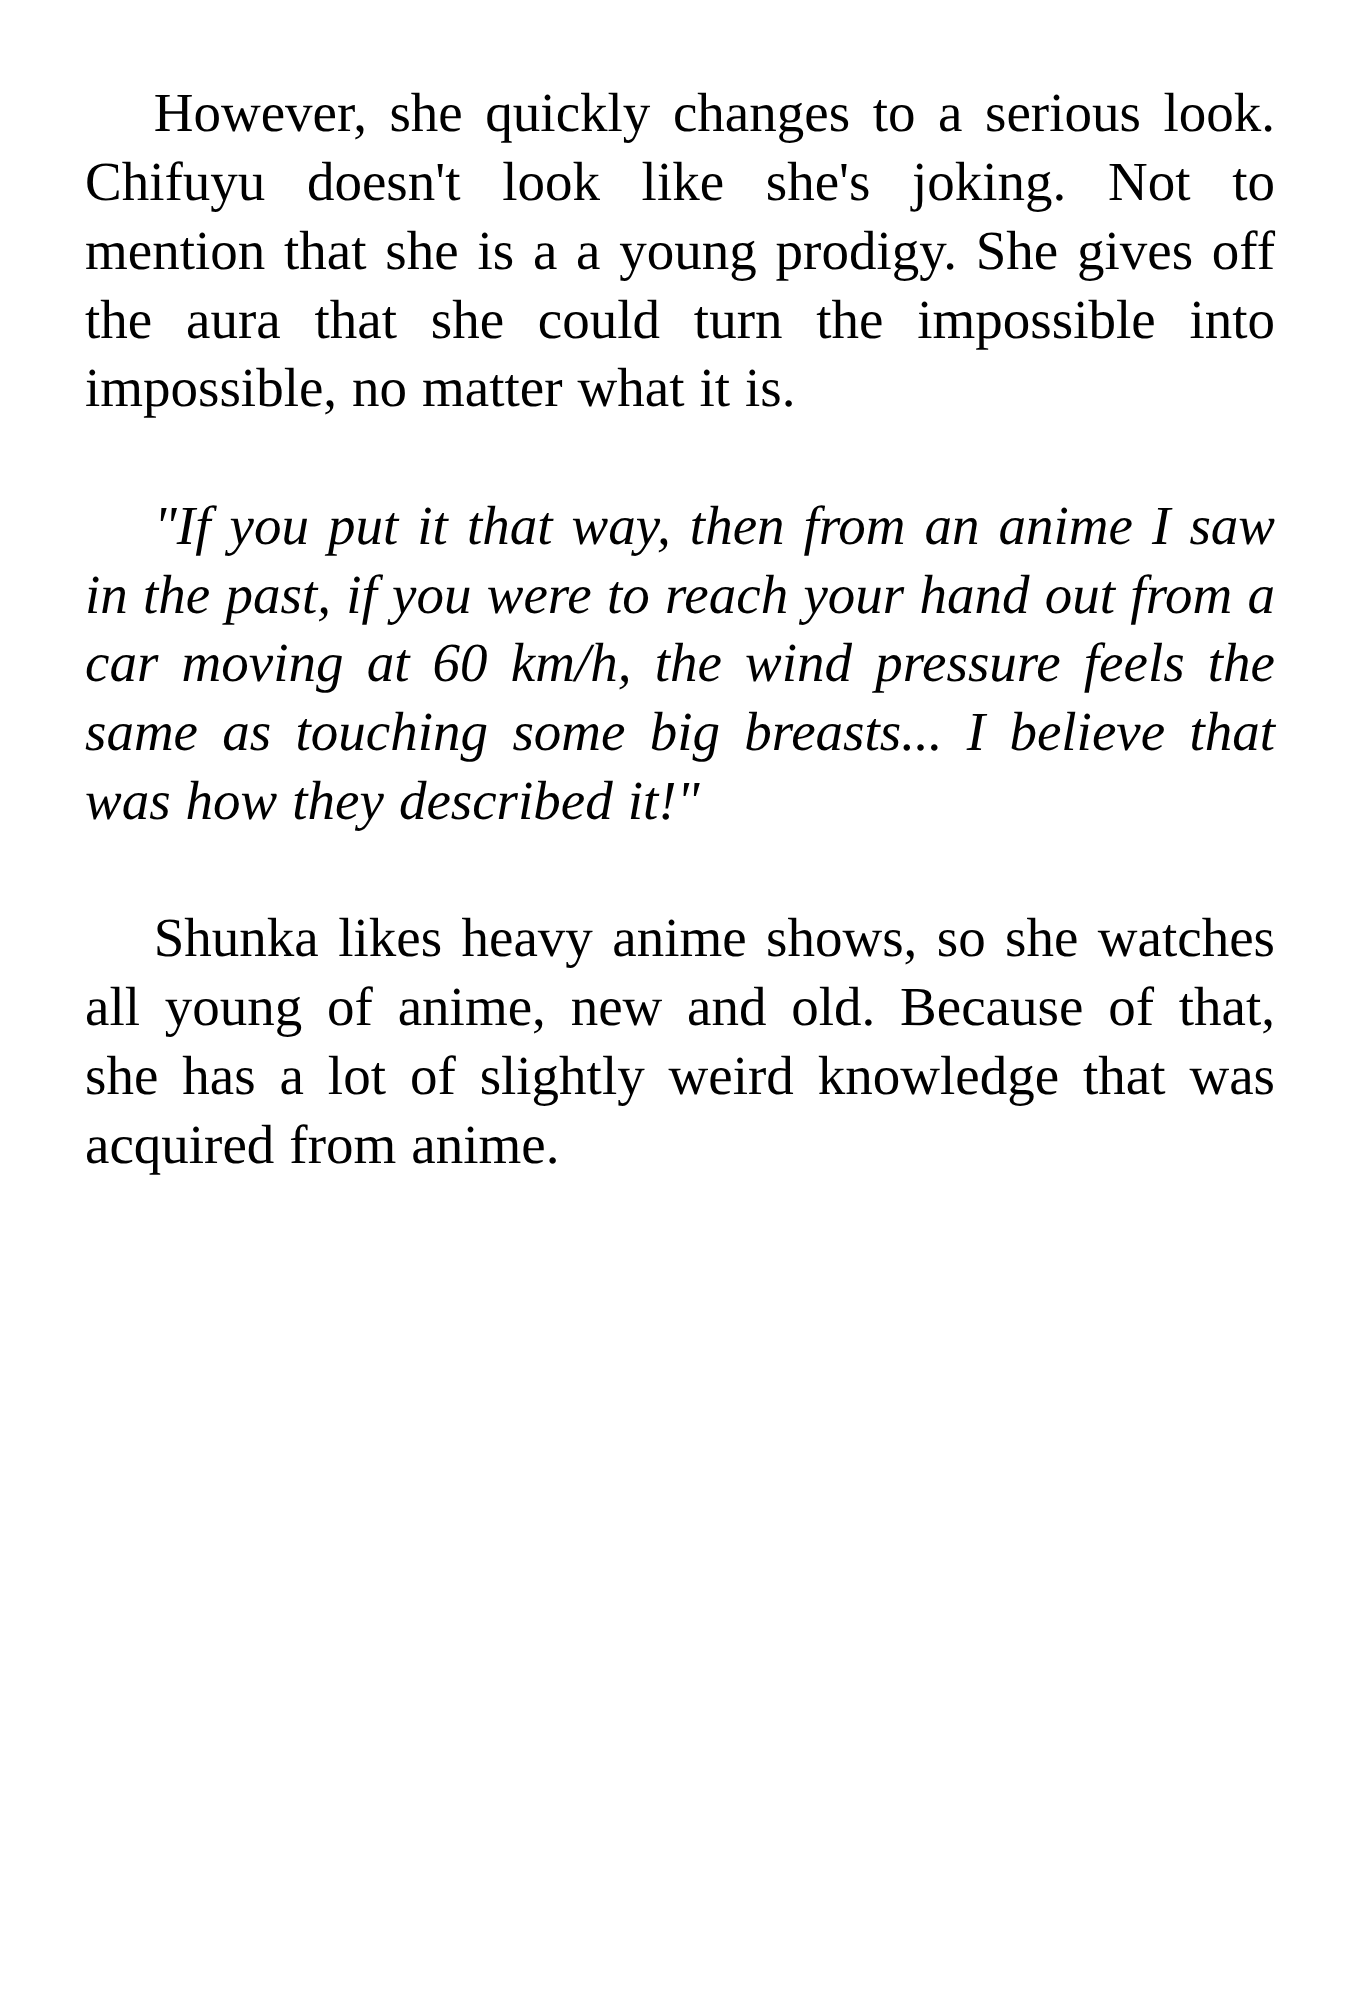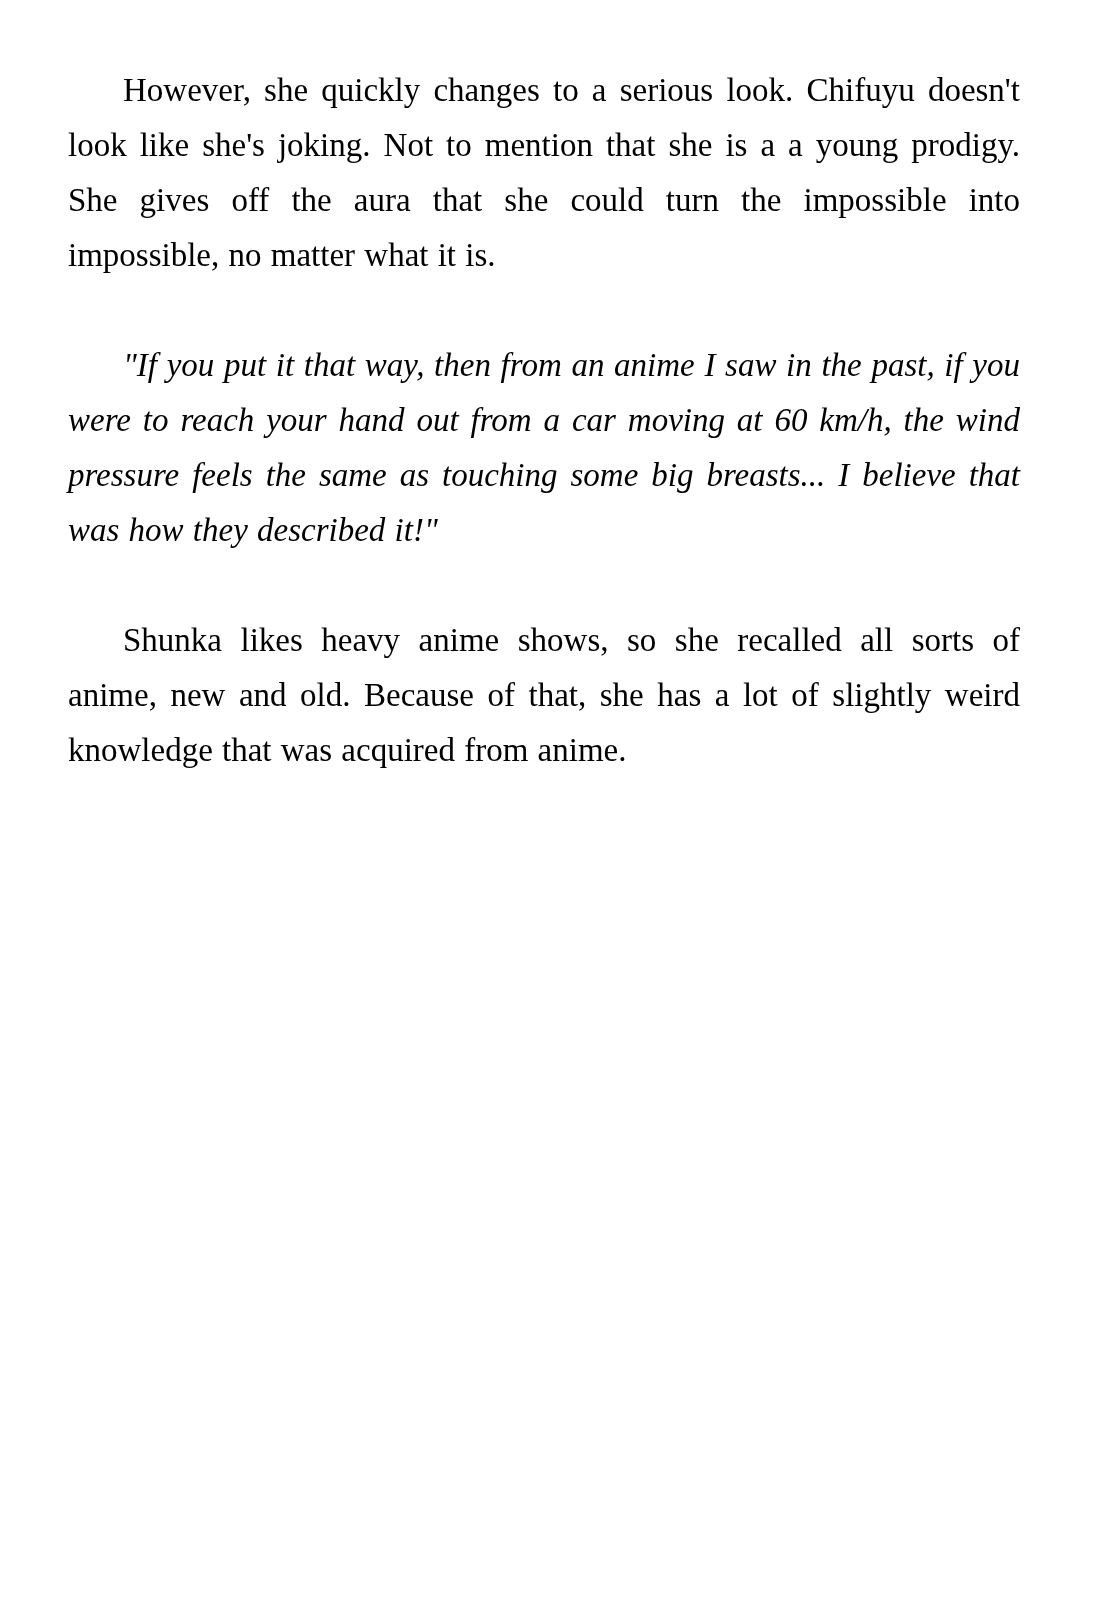--- a/index.html
+++ b/index.html
@@ -15,32 +15,32 @@
   }
   .reader-page {
     width: 1096px;
     height: 1600px;
     background: #ffffff;
     padding: 63px 76px 0 68px;
   }
   .reader-page p {
     margin: 0 0 55px 0;
     font-family: "Liberation Serif", "DejaVu Serif", serif;
-    font-size: 33px;
+    font-size: 44px;
     line-height: 55px;
     color: #000000;
     text-align: justify;
     text-indent: 55px;
     letter-spacing: 0px;
     word-spacing: 1px;
   }
   .reader-page p.italic {
     font-style: italic;
   }
 </style>
 </head>
 <body>
 
 <div class="reader-page">
   <p>However, she quickly changes to a serious look. Chifuyu doesn't look like she's joking. Not to mention that she is a a young prodigy. She gives off the aura that she could turn the impossible into impossible, no matter what it is.</p>
   <p class="italic">"If you put it that way, then from an anime I saw in the past, if you were to reach your hand out from a car moving at 60 km/h, the wind pressure feels the same as touching some big breasts... I believe that was how they described it!"</p>
-  <p>Shunka likes heavy anime shows, so she recalled all sorts of anime, new and old. Because of that, she has a lot of slightly weird knowledge that was acquired from anime.</p>
+  <p>Shunka likes heavy anime shows, so she watches all young of anime, new and old. Because of that, she has a lot of slightly weird knowledge that was acquired from anime.</p>
 </div>
 
 </body></html>

